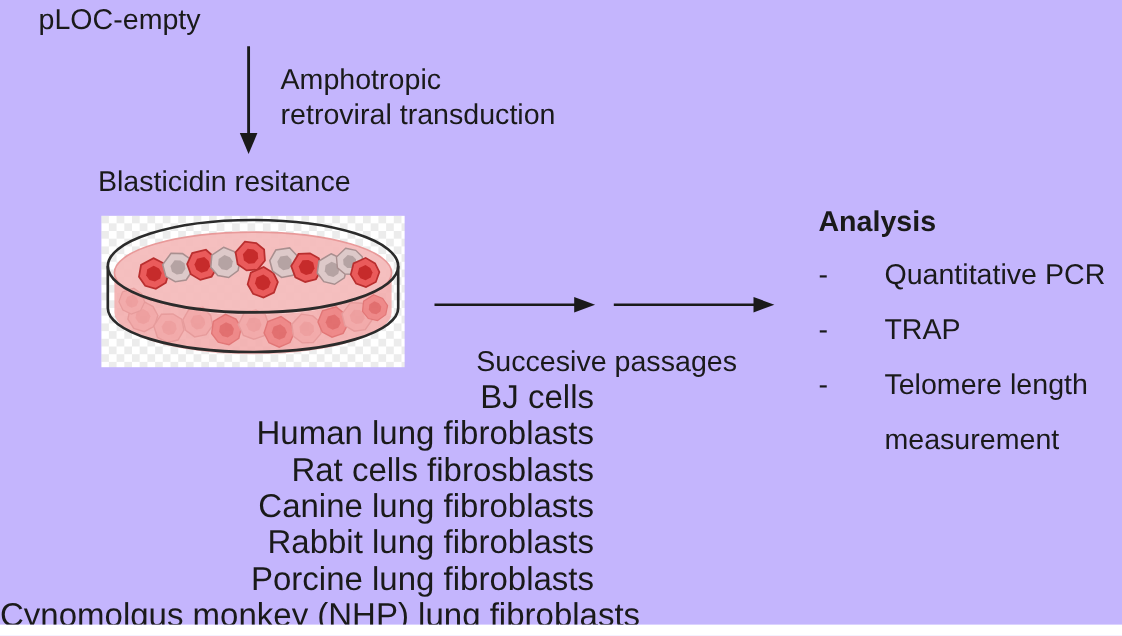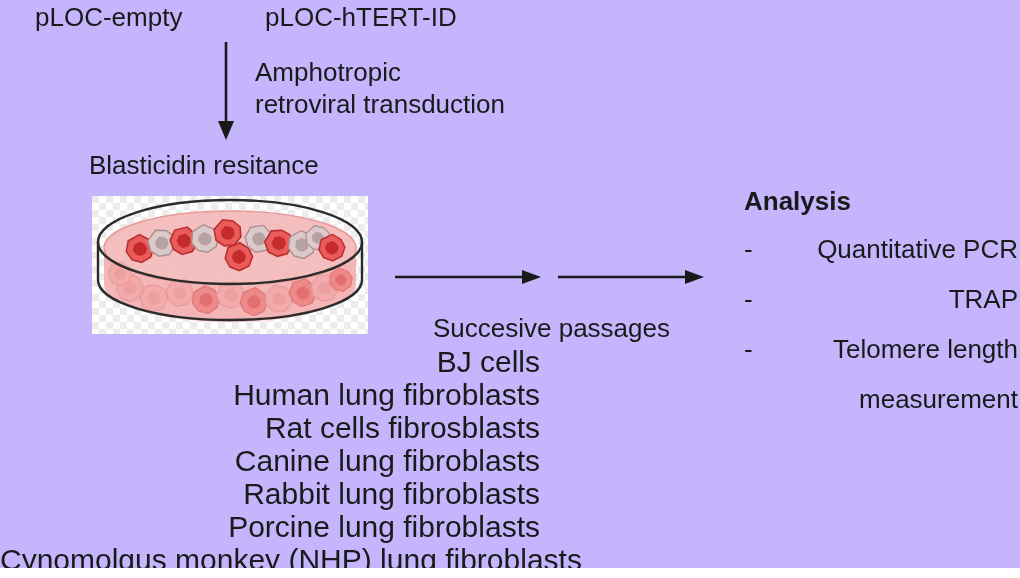--- a/index.html
+++ b/index.html
@@ -31,35 +31,34 @@
   #analysis-title {
     left: 744px; top: 186px;
     font-size: 26px; font-weight: bold; line-height: 31px;
   }
   #analysis-list {
     left: 744px; top: 224px; width: 274px;
     font-size: 26px; line-height: 50px;
   }
   .analysis-item { display: flex; align-items: flex-start; }
   .analysis-dash { width: 60px; flex: 0 0 60px; }
-  .analysis-text { flex: 1; white-space: normal; text-align: right; }
+  .analysis-text { flex: 1; white-space: normal; }
   #cell-type-list {
     left: 0px; top: 345px; width: 540px;
     font-size: 30px; line-height: 33px; text-align: right;
   }
   .cell-type-item { white-space: nowrap; }
   svg { display: block; }
 </style>
 </head>
 <body>
 
 <div id="canvas">
 
   <div class="abs lbl" style="left:35px; top:2px;">pLOC-empty</div>
-  <div class="abs lbl" style="left:265px; top:2px;">pLOC-hTERT-ID</div>
 
   <svg class="abs" style="left:214px; top:40px;" width="24" height="100" viewBox="0 0 24 100">
     <line x1="12" y1="2" x2="12" y2="83" stroke="#1a1a1a" stroke-width="2.6"></line>
     <polygon points="12,100 4,81 20,81" fill="#1a1a1a"></polygon>
   </svg>
 
   <div class="abs" id="transduction-caption">
     <div>Amphotropic</div>
     <div>retroviral transduction</div>
   </div>

